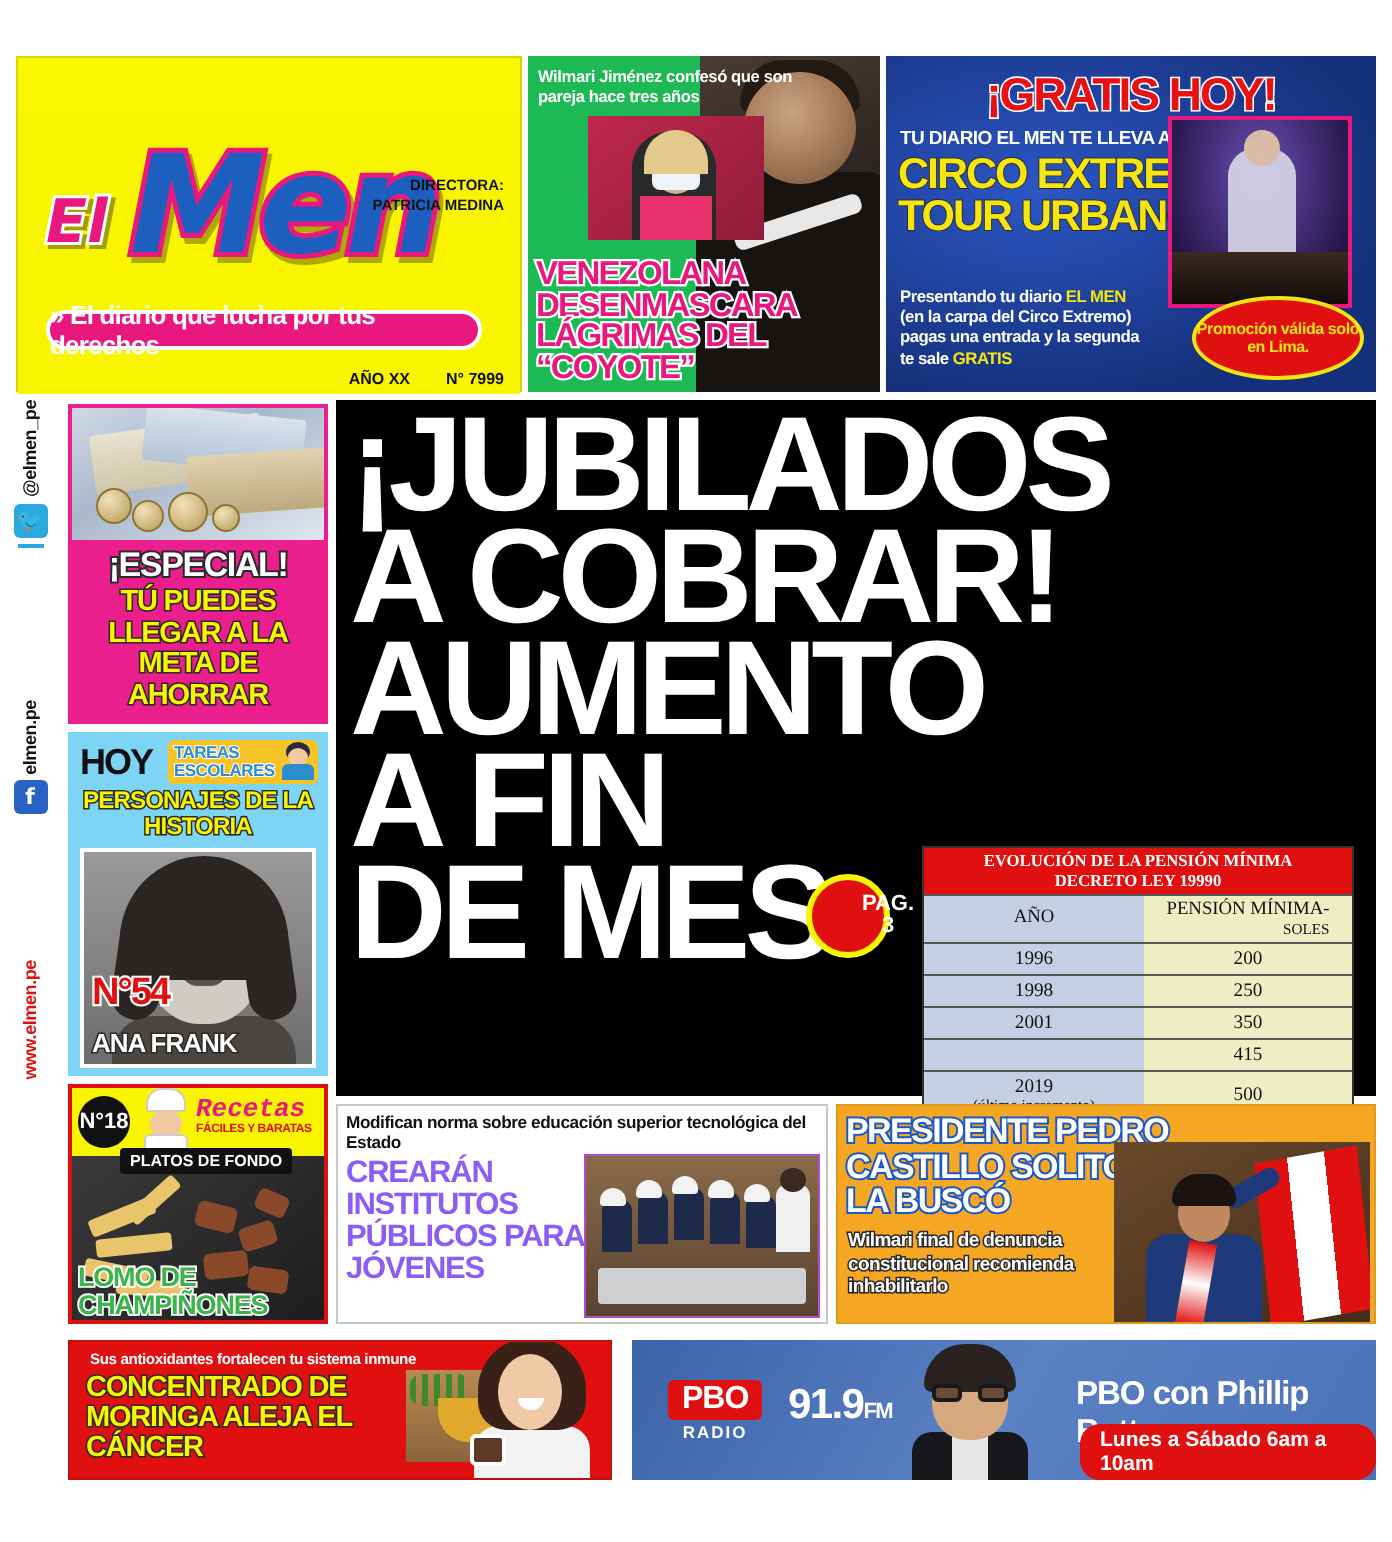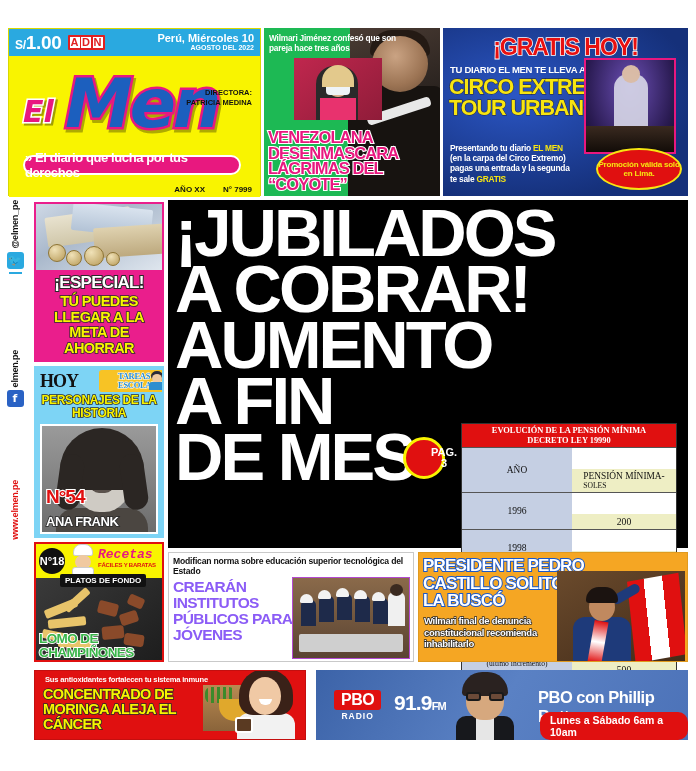--- a/index.html
+++ b/index.html
@@ -110,24 +110,24 @@
   #c1 { left:12px; top:40px; width:18px; height:18px; }
   #c2 { left:30px; top:46px; width:16px; height:16px; }
   #c3 { left:48px; top:42px; width:20px; height:20px; }
   #c4 { left:70px; top:48px; width:14px; height:14px; }
   #ahorro-especial { text-align:center; color:#fff; font-weight:bold; font-size:17px; line-height:20px; letter-spacing:-.7px;
      -webkit-text-stroke:2px #2a2a2a; paint-order:stroke fill; margin-top:3px; }
   #ahorro-head { text-align:center; color:#f9f400; font-weight:bold; font-size:14.5px; line-height:15.5px; letter-spacing:-.6px;
      -webkit-text-stroke:1.6px #2a2a2a; paint-order:stroke fill; padding:1px 2px; }
 
   #hoy-panel { left:34px; top:366px; width:130px; height:172px; background:#7dd4f5; border:2px solid #7dd4f5; overflow:hidden; }
-  #hoy-top { display:flex; align-items:flex-end; padding:2px 3px 0 4px; gap:21px;font-family:Liberation Serif, serif; }
+  #hoy-top { display:flex; align-items:flex-end; padding:2px 3px 0 4px; gap:8px; }
   #hoy-word { color:#111; font-weight:bold; font-size:18px; letter-spacing:-1px; }
   #tareas-badge { flex:1; height:22px; background:#f7c325; border-radius:3px; position:relative; display:flex; align-items:center; }
-  #tareas-text { color:#2d8ecf; font-weight:bold; font-size:8.5px; line-height:9px; padding-left:19px; letter-spacing:-.3px;
+  #tareas-text { color:#2d8ecf; font-weight:bold; font-size:8.5px; line-height:9px; padding-left:3px; letter-spacing:-.3px;
      -webkit-text-stroke:1.1px #fff; paint-order:stroke fill; }
   #tareas-kid { position:absolute; right:2px; top:1px; width:16px; height:19px; }
   #tareas-kid .kh { position:absolute; left:2px; top:0; width:12px; height:10px; border-radius:50%; background:#2a2a3a; }
   #tareas-kid .kf { position:absolute; left:3px; top:3px; width:10px; height:9px; border-radius:50%; background:#f0c9a0; }
   #tareas-kid .kb { position:absolute; left:0; top:11px; width:16px; height:8px; background:#2d8ecf; border-radius:3px 3px 0 0; }
   #hoy-sub { text-align:center; color:#f9f400; font-weight:bold; font-size:12px; line-height:13px; letter-spacing:-.4px;
      -webkit-text-stroke:1.5px #2a2a2a; paint-order:stroke fill; margin-top:2px; }
   #hoy-photo { margin:4px auto 0; width:118px; height:110px; border:2px solid #fff; position:relative; overflow:hidden;
      background:linear-gradient(#9a9a9a,#6d6d6d); }
   #af-face { position:absolute; left:30px; top:14px; width:60px; height:72px; border-radius:50% 50% 46% 46%; background:#cfcbc4; }
@@ -175,21 +175,21 @@
   #main-head div { white-space:nowrap; }
   #pag-badge { position:absolute; left:234px; top:236px; width:42px; height:42px; border-radius:50%;
      background:#e01010; border:3px solid #f9f400; display:flex; flex-direction:column; align-items:center; justify-content:center; }
   #pag-badge span { color:#fff; font-weight:bold; font-size:11px; line-height:11px;margin-left:40px; }
 
   
   #pension-table { position:absolute; left:292px; top:222px; width:216px; background:#fff; border:1px solid #333; font-family:"Liberation Serif", serif; }
   #pt-head { background:#e01010; color:#fff; font-weight:bold; font-size:8.4px; line-height:9.6px; text-align:center; padding:2px 4px; }
   .pt-row { display:flex; border-top:1px solid #555; }
   .pt-c1 { width:110px; background:#c5cfe3; text-align:center; font-size:9.6px; padding:2px 1px; color:#111; display:flex; align-items:center; justify-content:center; }
-  .pt-c2 { flex:1; background:#eeeec4; text-align:left; font-size:9.6px; padding:2px 1px; color:#111; display:flex; align-items:center; justify-content:center;margin-top:21px; }
+  .pt-c2 { flex:1; background:#eeeec4; text-align:right; font-size:9.6px; padding:2px 1px; color:#111; display:flex; align-items:center; justify-content:center; }
   .pt-hdr .pt-c1, .pt-hdr .pt-c2 { font-size:9.4px; line-height:10.5px; }
   .pt-sub { font-size:7.6px; line-height:8px; display:block; }
 
   
   #inst-panel { left:168px; top:552px; width:246px; height:110px; background:#fff; border:1px solid #c9c9c9; overflow:hidden; }
   #inst-kicker { color:#111; font-weight:bold; font-size:8.6px; line-height:10px; padding:3px 4px 0 4px; letter-spacing:-.2px; }
   #inst-title { position:absolute; left:4px; top:26px; width:120px; color:#8b5cf6; font-weight:bold; font-size:15.5px; line-height:16px; letter-spacing:-.6px; }
   #inst-photo { position:absolute; right:3px; top:24px; width:118px; height:82px; border:1px solid #b44ad0;
      background:linear-gradient(#8a6a4a,#5a4332); overflow:hidden; }
   .helm { position:absolute; width:13px; height:9px; border-radius:7px 7px 2px 2px; background:#f2f2f2; }
@@ -249,34 +249,20 @@
      padding:2px 10px; border-radius:10px; }
 </style>
 </head>
 <body>
 
 <div class="page">
 
   <div class="abs" id="top-strip">
 
     <div id="masthead-block">
-      <div id="price-bar">
-        <div id="price-text">
-          <span>S/</span><span class="big">1.00</span>
-        </div>
-        <div id="adn-logo">
-          <span>A</span>
-          <span>D</span>
-          <span>N</span>
-        </div>
-        <div id="date-box">
-          <div id="date-line1">Perú, Miércoles 10</div>
-          <div id="date-line2">AGOSTO DEL 2022</div>
-        </div>
-      </div>
       <div id="mast-yellow">
         <div id="logo-wrap">
           <div id="logo-el">El</div>
           <div id="logo-men">Men</div>
         </div>
         <div id="directora">
           <div>DIRECTORA:</div>
           <div>PATRICIA MEDINA</div>
         </div>
         <div id="slogan">

